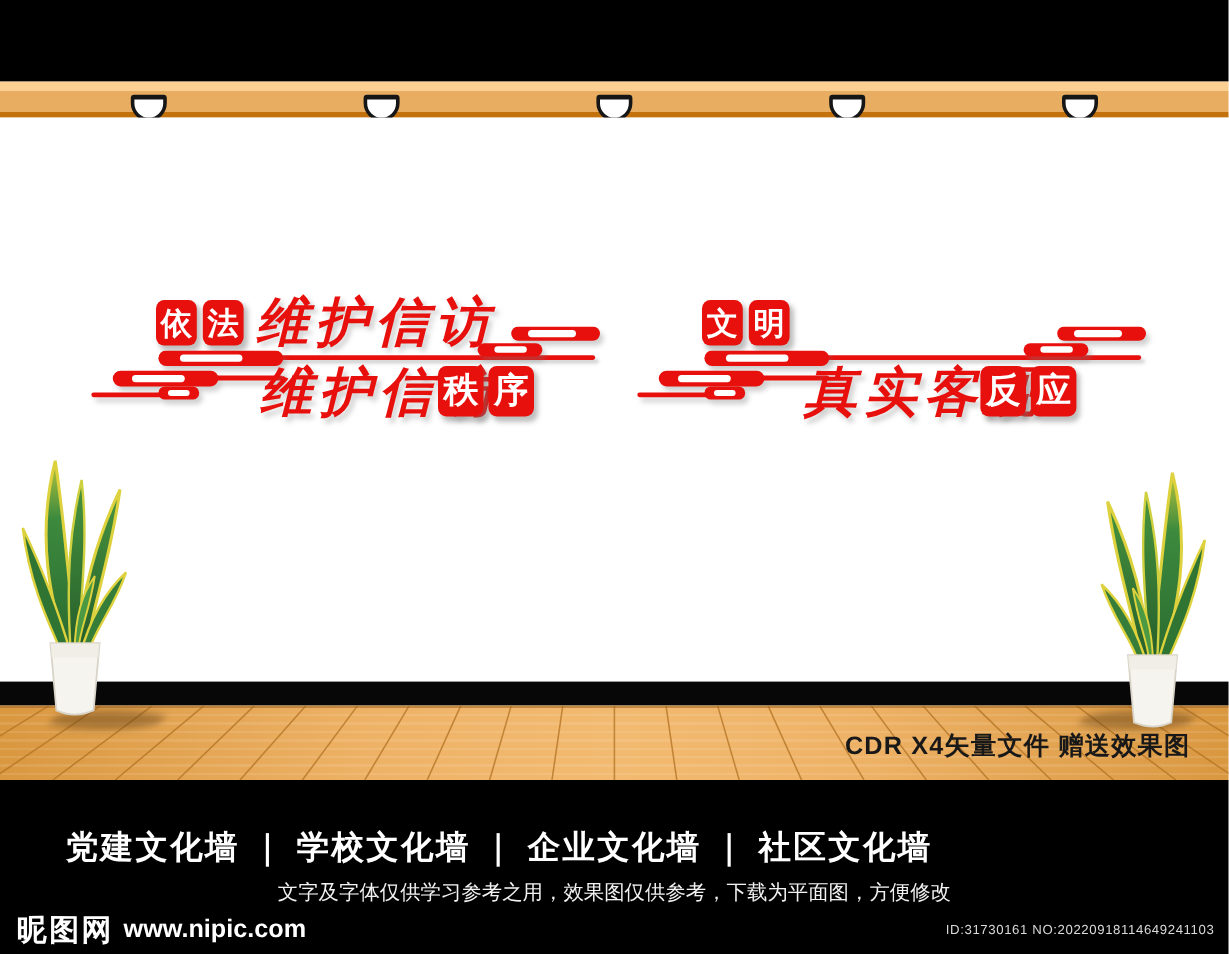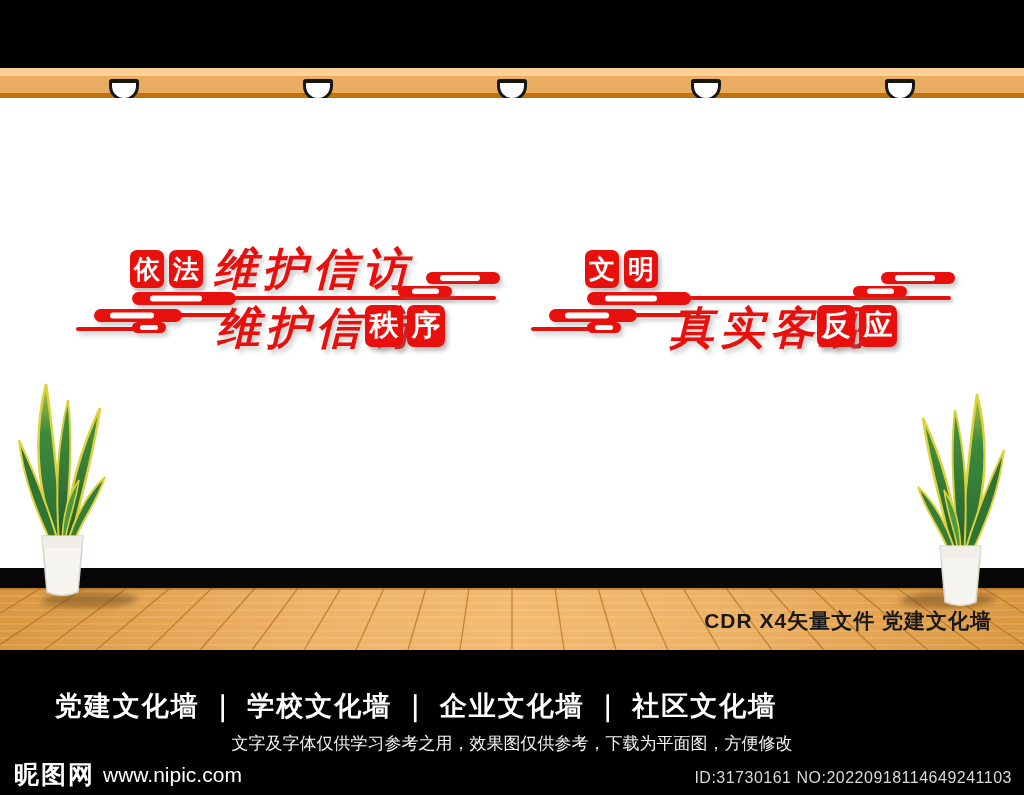--- a/index.html
+++ b/index.html
@@ -47,22 +47,22 @@
   .plant svg{display:block;width:100%;height:100%;}
   .plant.flip svg{transform:scaleX(-1);}
 
   
   .footer{left:0;top:650px;width:1024px;height:145px;background:#000;}
   .categories{left:0;top:688px;width:832px;text-align:center;color:#fff;
               font-size:27px;font-weight:bold;letter-spacing:2px;}
   .disclaimer{left:0;top:732px;width:1024px;text-align:center;color:#f2f2f2;font-size:17px;}
   .watermark{left:14px;top:758px;display:flex;align-items:center;gap:8px;color:#fff;}
   .wm-logo{font-size:25px;font-weight:bold;letter-spacing:2px;}
-  .wm-url{font-size:21px;font-weight:normal;}
-  .img-id{right:12px;top:769px;color:#d9d9d9;font-size:16px;letter-spacing:.5px;}
+  .wm-url{font-size:21px;font-weight:bold;}
+  .img-id{right:12px;top:769px;color:#d9d9d9;font-size:11px;letter-spacing:.5px;}
 </style>
 </head>
 <body>
 
 <div class="stage">
 
   <div class="abs top-black"></div>
   <div class="abs beam"></div>
   <div class="abs light" style="left:109px;"></div>
   <div class="abs light" style="left:303px;"></div>
@@ -140,21 +140,21 @@
     <svg width="1024" height="62" viewBox="0 0 1024 62">
       <path stroke="#b27122" stroke-width="1.3" opacity="0.75" fill="none" d="
         M41,0 L-60,62 M84,0 L-8,62 M127,0 L44,62 M170,0 L96,62 M212,0 L148,62
         M255,0 L200,62 M298,0 L252,62 M341,0 L304,62 M384,0 L356,62 M426,0 L408,62
         M469,0 L460,62 M512,0 L512,62 M555,0 L564,62 M598,0 L616,62 M640,0 L668,62
         M683,0 L720,62 M726,0 L772,62 M769,0 L824,62 M812,0 L876,62 M854,0 L928,62
         M897,0 L980,62 M940,0 L1032,62 M983,0 L1084,62"></path>
       <rect x="0" y="0" width="1024" height="2" fill="#a4661e" opacity="0.6"></rect>
     </svg>
   </div>
-  <div class="abs cdr-note">CDR X4矢量文件  党建文化墙</div>
+  <div class="abs cdr-note">CDR X4矢量文件  赠送效果图</div>
 
   <div class="abs pot-shadow" style="left:42px;width:95px;"></div>
   <div class="abs pot-shadow" style="left:900px;width:95px;"></div>
 
   <div class="abs plant" style="left:6px;top:380px;">
     <svg viewBox="0 0 112 218">
       <defs>
         <linearGradient id="lg1" x1="0" y1="1" x2="0" y2="0">
           <stop offset="0" stop-color="#2a6a2f"></stop>
             <stop offset="0.7" stop-color="#3c8a3e"></stop>

